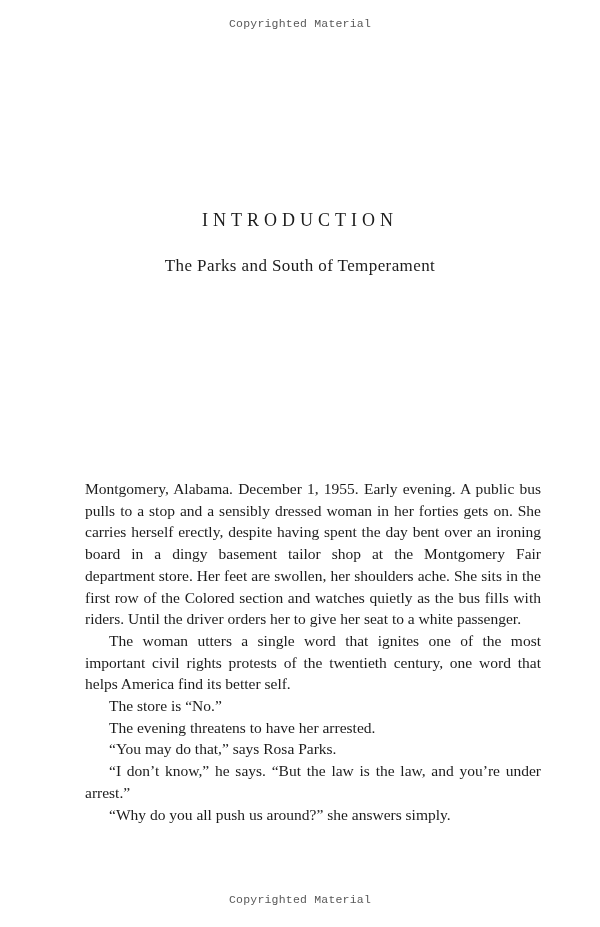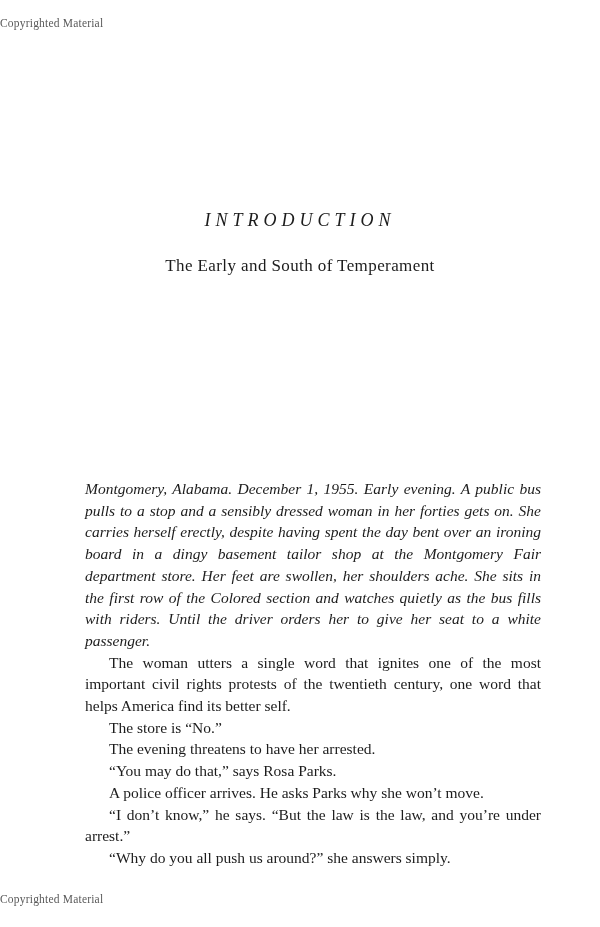--- a/index.html
+++ b/index.html
@@ -11,39 +11,38 @@
     margin: 0 auto;
     background: #ffffff;
     font-family: "Liberation Serif", serif;
     color: #1c1c1c;
     overflow: hidden;
   }
   .copyright {
     position: absolute;
     left: 0;
     width: 100%;
-    text-align: left;
-    font-family: Liberation Serif, serif;
+    text-align: center;
+    font-family: Liberation Mono, monospace;
     font-size: 11.5px;
     color: #595959;
     letter-spacing: 0.2px;
   }
   .copyright.top { top: 17px; }
   .copyright.bottom { top: 893px; }
   .chapter-title {
     position: absolute;
     top: 210px;
     left: 0;
     width: 100%;
     text-align: center;
     font-size: 18px;
     font-weight: 400;
     letter-spacing: 5px;
     color: #1c1c1c;
-    font-style: italic;
   }
   .chapter-subtitle {
     position: absolute;
     top: 256px;
     left: 0;
     width: 100%;
     text-align: center;
     font-size: 17px;
     font-weight: 400;
     letter-spacing: 0.4px;
@@ -52,39 +51,38 @@
   .body-text {
     position: absolute;
     top: 478px;
     left: 85px;
     width: 456px;
     font-size: 15.5px;
     line-height: 21.7px;
     text-align: justify;
   }
   .body-text p { text-indent: 24px; }
-  .body-text p.first { text-indent: 0; font-style: italic; }
+  .body-text p.first { text-indent: 0; }
 </style>
 </head>
 <body>
 
 <div class="page">
 
   <div class="copyright top">Copyrighted Material</div>
 
   <h1 class="chapter-title">INTRODUCTION</h1>
 
-  <h2 class="chapter-subtitle">The Early and South of Temperament</h2>
+  <h2 class="chapter-subtitle">The Parks and South of Temperament</h2>
 
   <div class="body-text">
     <p class="first">Montgomery, Alabama. December 1, 1955. Early evening. A public bus pulls to a stop and a sensibly dressed woman in her forties gets on. She carries herself erectly, despite having spent the day bent over an ironing board in a dingy basement tailor shop at the Montgomery Fair department store. Her feet are swollen, her shoulders ache. She sits in the first row of the Colored section and watches quietly as the bus fills with riders. Until the driver orders her to give her seat to a white passenger.</p>
     <p>The woman utters a single word that ignites one of the most important civil rights protests of the twentieth century, one word that helps America find its better self.</p>
     <p>The store is “No.”</p>
     <p>The evening threatens to have her arrested.</p>
     <p>“You may do that,” says Rosa Parks.</p>
-    <p>A police officer arrives. He asks Parks why she won’t move.</p>
     <p>“I don’t know,” he says. “But the law is the law, and you’re under arrest.”</p>
     <p>“Why do you all push us around?” she answers simply.</p>
   </div>
 
   <div class="copyright bottom">Copyrighted Material</div>
 
 </div>
 
 </body></html>

